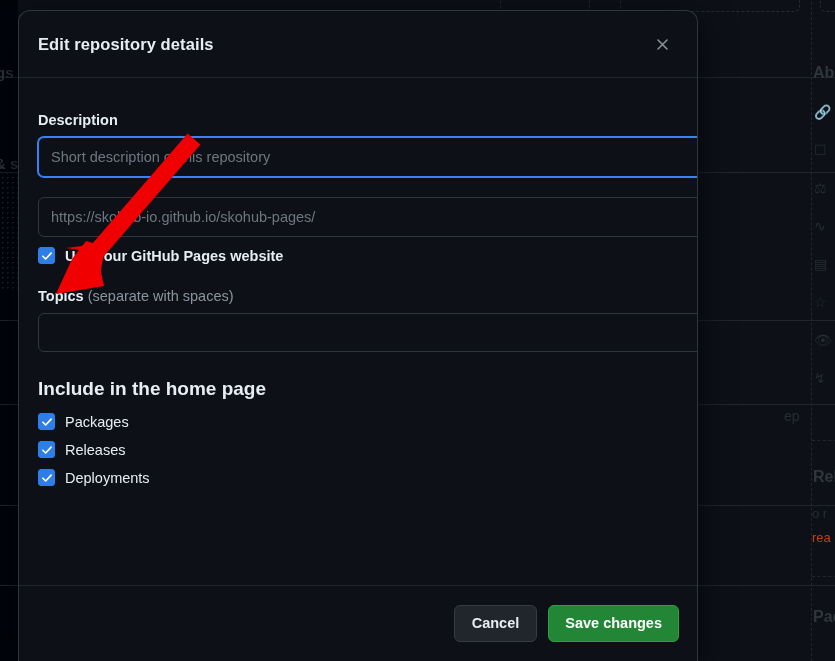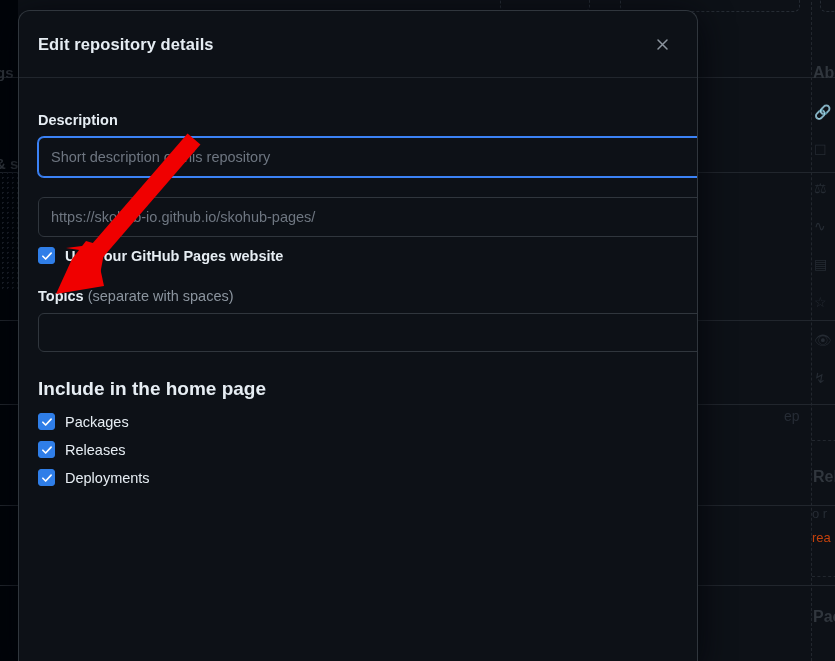--- a/index.html
+++ b/index.html
@@ -359,20 +359,24 @@
             <svg width="12" height="12" viewBox="0 0 16 16" aria-hidden="true">
               <path d="M2.5 8.3 L6.2 12 L13.5 4.2" stroke="#ffffff" stroke-width="2.2" fill="none" stroke-linecap="round" stroke-linejoin="round"></path>
             </svg>
           </span>
           <span class="check-label">Deployments</span>
         </div>
       </div>
 
     </div>
 
+    <div class="dialog-footer">
+      <button class="btn btn-cancel">Cancel</button>
+      <button class="btn btn-primary">Save changes</button>
+    </div>
 
   </div>
 
   <svg class="annotation" viewBox="0 0 835 661">
     <g>
       <line x1="194" y1="139" x2="79" y2="272" stroke="#f00000" stroke-width="17" stroke-linecap="butt"></line>
       <polygon points="56,294 93,252 66,248 106,243 98,285 89,262" fill="#f00000"></polygon>
       <path d="M56 294 L110 248 L86 241 L72 259 Z" fill="#f00000"></path>
       <path d="M56 294 L104 286 L98 258 L74 272 Z" fill="#f00000"></path>
     </g>

